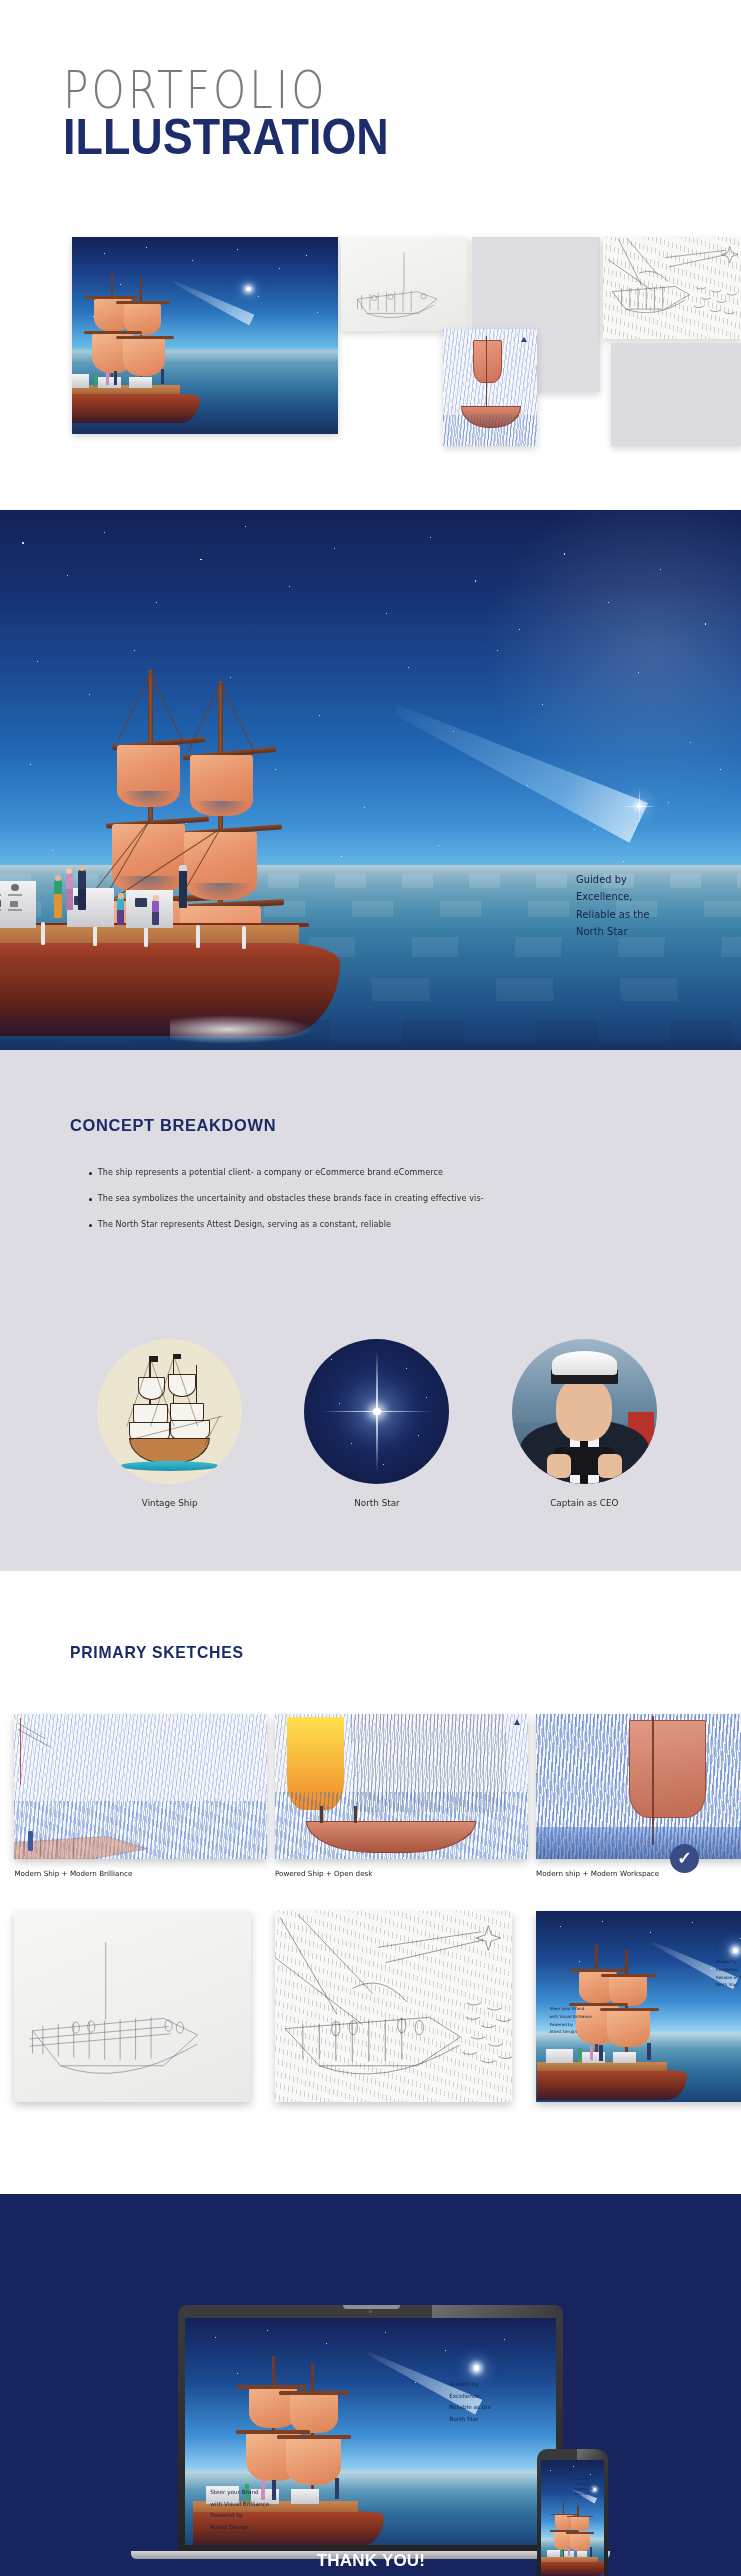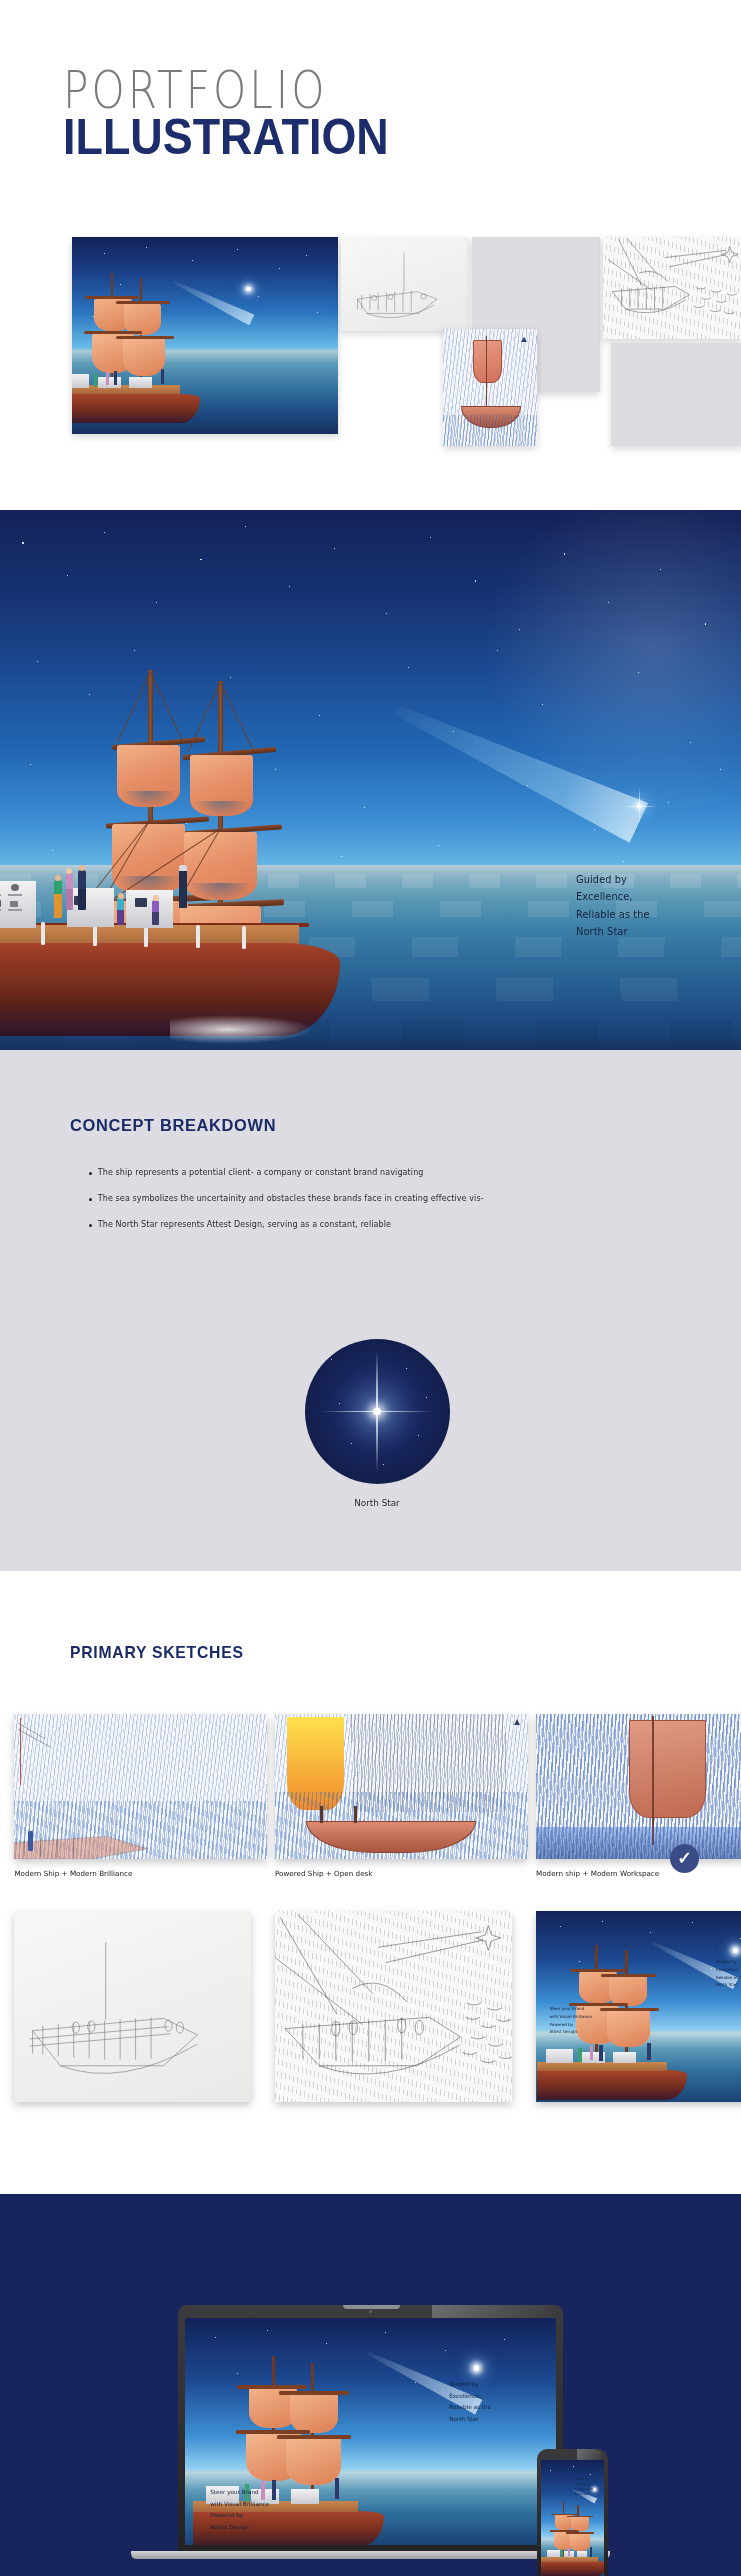--- a/index.html
+++ b/index.html
@@ -528,52 +528,92 @@
 
 </section>
 
 <section class="sec-grey">
 
   <h2 class="h-concept">CONCEPT BREAKDOWN</h2>
 
   <div class="bullets">
     <div class="bullet">
       <span class="dot"></span>
-      <span>The ship represents a potential client- a company or constant brand navigating</span>
+      <span>The ship represents a potential client- a company or eCommerce brand eCommerce</span>
     </div>
     <div class="bullet">
       <span class="dot"></span>
       <span>The sea symbolizes the uncertainity and obstacles these brands face in creating effective vis-</span>
     </div>
     <div class="bullet">
       <span class="dot"></span>
       <span>The North Star represents Attest Design, serving as a constant, reliable</span>
     </div>
   </div>
 
 
   <div class="insp-grid">
 
+    <div class="insp-cell">
+      <div class="insp-circle c1">
+        <i class="vs-mast" style="left:36%;top:12%;height:62%"></i>
+        <i class="vs-mast" style="left:52%;top:10%;height:64%"></i>
+        <i class="vs-mast" style="left:68%;top:18%;height:52%"></i>
+        <i class="vs-flag" style="left:36%;top:12%"></i>
+        <i class="vs-flag" style="left:52%;top:10%"></i>
+        <i class="vs-sail" style="left:28%;top:26%;width:19%;height:16%"></i>
+        <i class="vs-sail" style="left:49%;top:24%;width:19%;height:16%"></i>
+        <i class="vs-sail" style="left:25%;top:45%;width:24%;height:19%"></i>
+        <i class="vs-sail" style="left:50%;top:44%;width:24%;height:19%"></i>
+        <i class="vs-sail" style="left:22%;top:57%;width:28%;height:16%"></i>
+        <i class="vs-sail" style="left:50%;top:56%;width:28%;height:16%"></i>
+        <i class="vs-hull"></i>
+        <i class="vs-water"></i>
+        <svg viewBox="0 0 282 282" width="145" height="145" style="position:absolute;inset:0">
+          <g stroke="#3a2a1e" stroke-width="1" fill="none" opacity=".8">
+            <path d="M104 38 L58 170 M104 38 L150 170 M150 34 L104 170 M150 34 L196 170
+                     M64 196 L244 150 M238 150 L210 206"></path>
+          </g>
+        </svg>
+      </div>
+      <div class="insp-label">Vintage Ship</div>
+    </div>
 
     <div class="insp-cell">
       <div class="insp-circle c2">
         <i style="position:absolute;left:18%;top:14%;width:1px;height:1px;background:#fff;border-radius:50%"></i>
         <i style="position:absolute;left:70%;top:20%;width:1px;height:1px;background:#fff;border-radius:50%"></i>
         <i style="position:absolute;left:32%;top:72%;width:1px;height:1px;background:#fff;border-radius:50%"></i>
         <i style="position:absolute;left:78%;top:66%;width:1px;height:1px;background:#fff;border-radius:50%"></i>
         <i style="position:absolute;left:24%;top:44%;width:1px;height:1px;background:#fff;border-radius:50%"></i>
         <i style="position:absolute;left:84%;top:40%;width:1px;height:1px;background:#fff;border-radius:50%"></i>
         <i style="position:absolute;left:54%;top:86%;width:1px;height:1px;background:#fff;border-radius:50%"></i>
         <i class="st-v"></i>
         <i class="st-h"></i>
         <i class="st-core"></i>
       </div>
       <div class="insp-label">North Star</div>
     </div>
 
+    <div class="insp-cell">
+      <div class="insp-circle c3">
+        <i style="position:absolute;left:0;top:58%;width:100%;height:42%;background:linear-gradient(180deg,#5a7b92,#3c5a73)"></i>
+        <i style="position:absolute;right:2%;top:50%;width:18%;height:40%;background:#b8322c"></i>
+        <i class="cap-body"></i>
+        <i class="cap-shirt"></i>
+        <i class="cap-tie"></i>
+        <i class="cap-head"></i>
+        <i class="cap-hat-b"></i>
+        <i class="cap-hat-t"></i>
+        <i class="cap-binoc"></i>
+        <i class="cap-hand" style="left:24%"></i>
+        <i class="cap-hand" style="right:24%"></i>
+      </div>
+      <div class="insp-label">Captain as CEO</div>
+    </div>
 
   </div>
 </section>
 
 <section class="sec-sketch">
 
   <h2 class="h-sketch">PRIMARY SKETCHES</h2>
 
   <div class="sk" style="left:14.4px;top:143px;width:253px;height:145px;">
     <div class="paper-blue" style="position:absolute;inset:0"></div>
@@ -803,14 +843,15 @@
         <div style="position:absolute;left:34px;top:17.5px;color:#16223f;font-size:2.6px;line-height:1.9;font-family:'DejaVu Sans',sans-serif;">
           <div>Guided by</div>
           <div>Excellence,</div>
           <div>Reliable as the</div>
           <div>North Star</div>
         </div>
       </div>
     </div>
   </div>
 
+  <div class="thanks">THANK YOU!</div>
 </section>
 
 
 </body></html>

